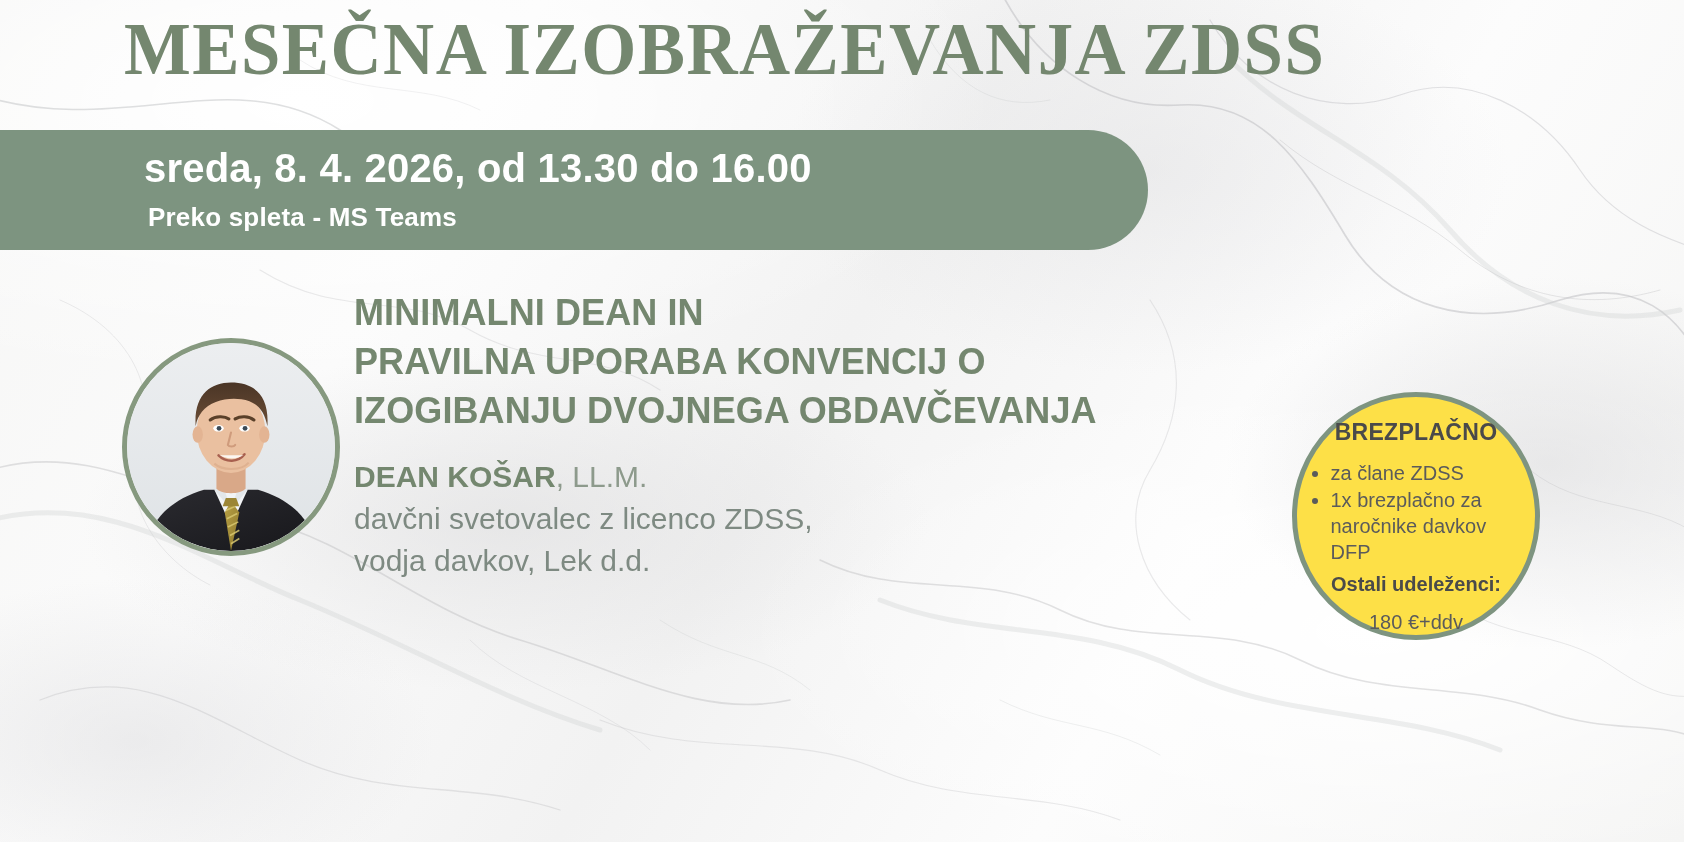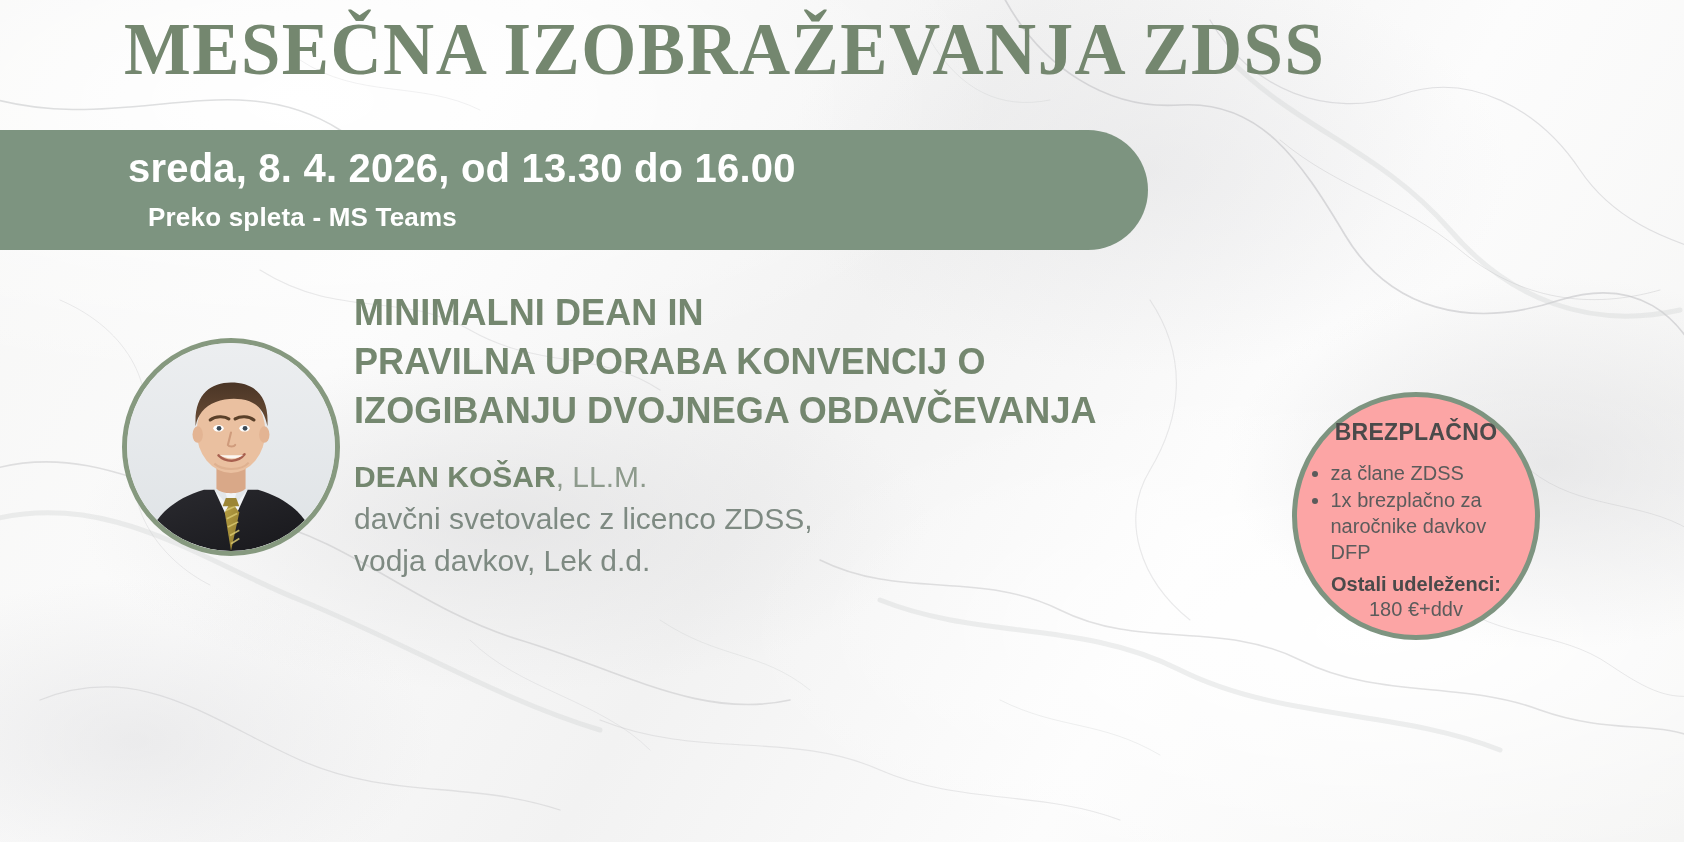--- a/index.html
+++ b/index.html
@@ -57,21 +57,21 @@
     position: absolute;
     left: -40px;
     top: 130px;
     width: 1188px;
     height: 120px;
     background: #7d9480;
     border-radius: 0 62px 62px 0;
   }
   .date-line {
     position: absolute;
-    left: 168px;
+    left: 184px;
     top: 16px;
     color: #ffffff;
     font-size: 40px;
     font-weight: 700;
     letter-spacing: 0.2px;
     white-space: nowrap;
   }
   .place-line {
     position: absolute;
     left: 168px;
@@ -139,21 +139,21 @@
 
   
   .price-circle {
     position: absolute;
     left: 1292px;
     top: 392px;
     width: 248px;
     height: 248px;
     border-radius: 50%;
     border: 5px solid #7e9480;
-    background: #fca5a5;
+    background: #fde047;
     box-sizing: border-box;
     display: flex;
     flex-direction: column;
     align-items: center;
     justify-content: flex-start;
     padding-top: 22px;
   }
   .pc-title {
     font-size: 23px;
     font-weight: 700;
@@ -175,21 +175,21 @@
     margin-bottom: 1px;
   }
   .pc-sub {
     margin-top: 7px;
     font-size: 20px;
     font-weight: 700;
     color: #4a4a4a;
     white-space: nowrap;
   }
   .pc-price {
-    margin-top: 2px;
+    margin-top: 15px;
     font-size: 20px;
     color: #5b5b5b;
     white-space: nowrap;
   }
 </style>
 </head>
 <body>
 
 <div id="poster">
 

